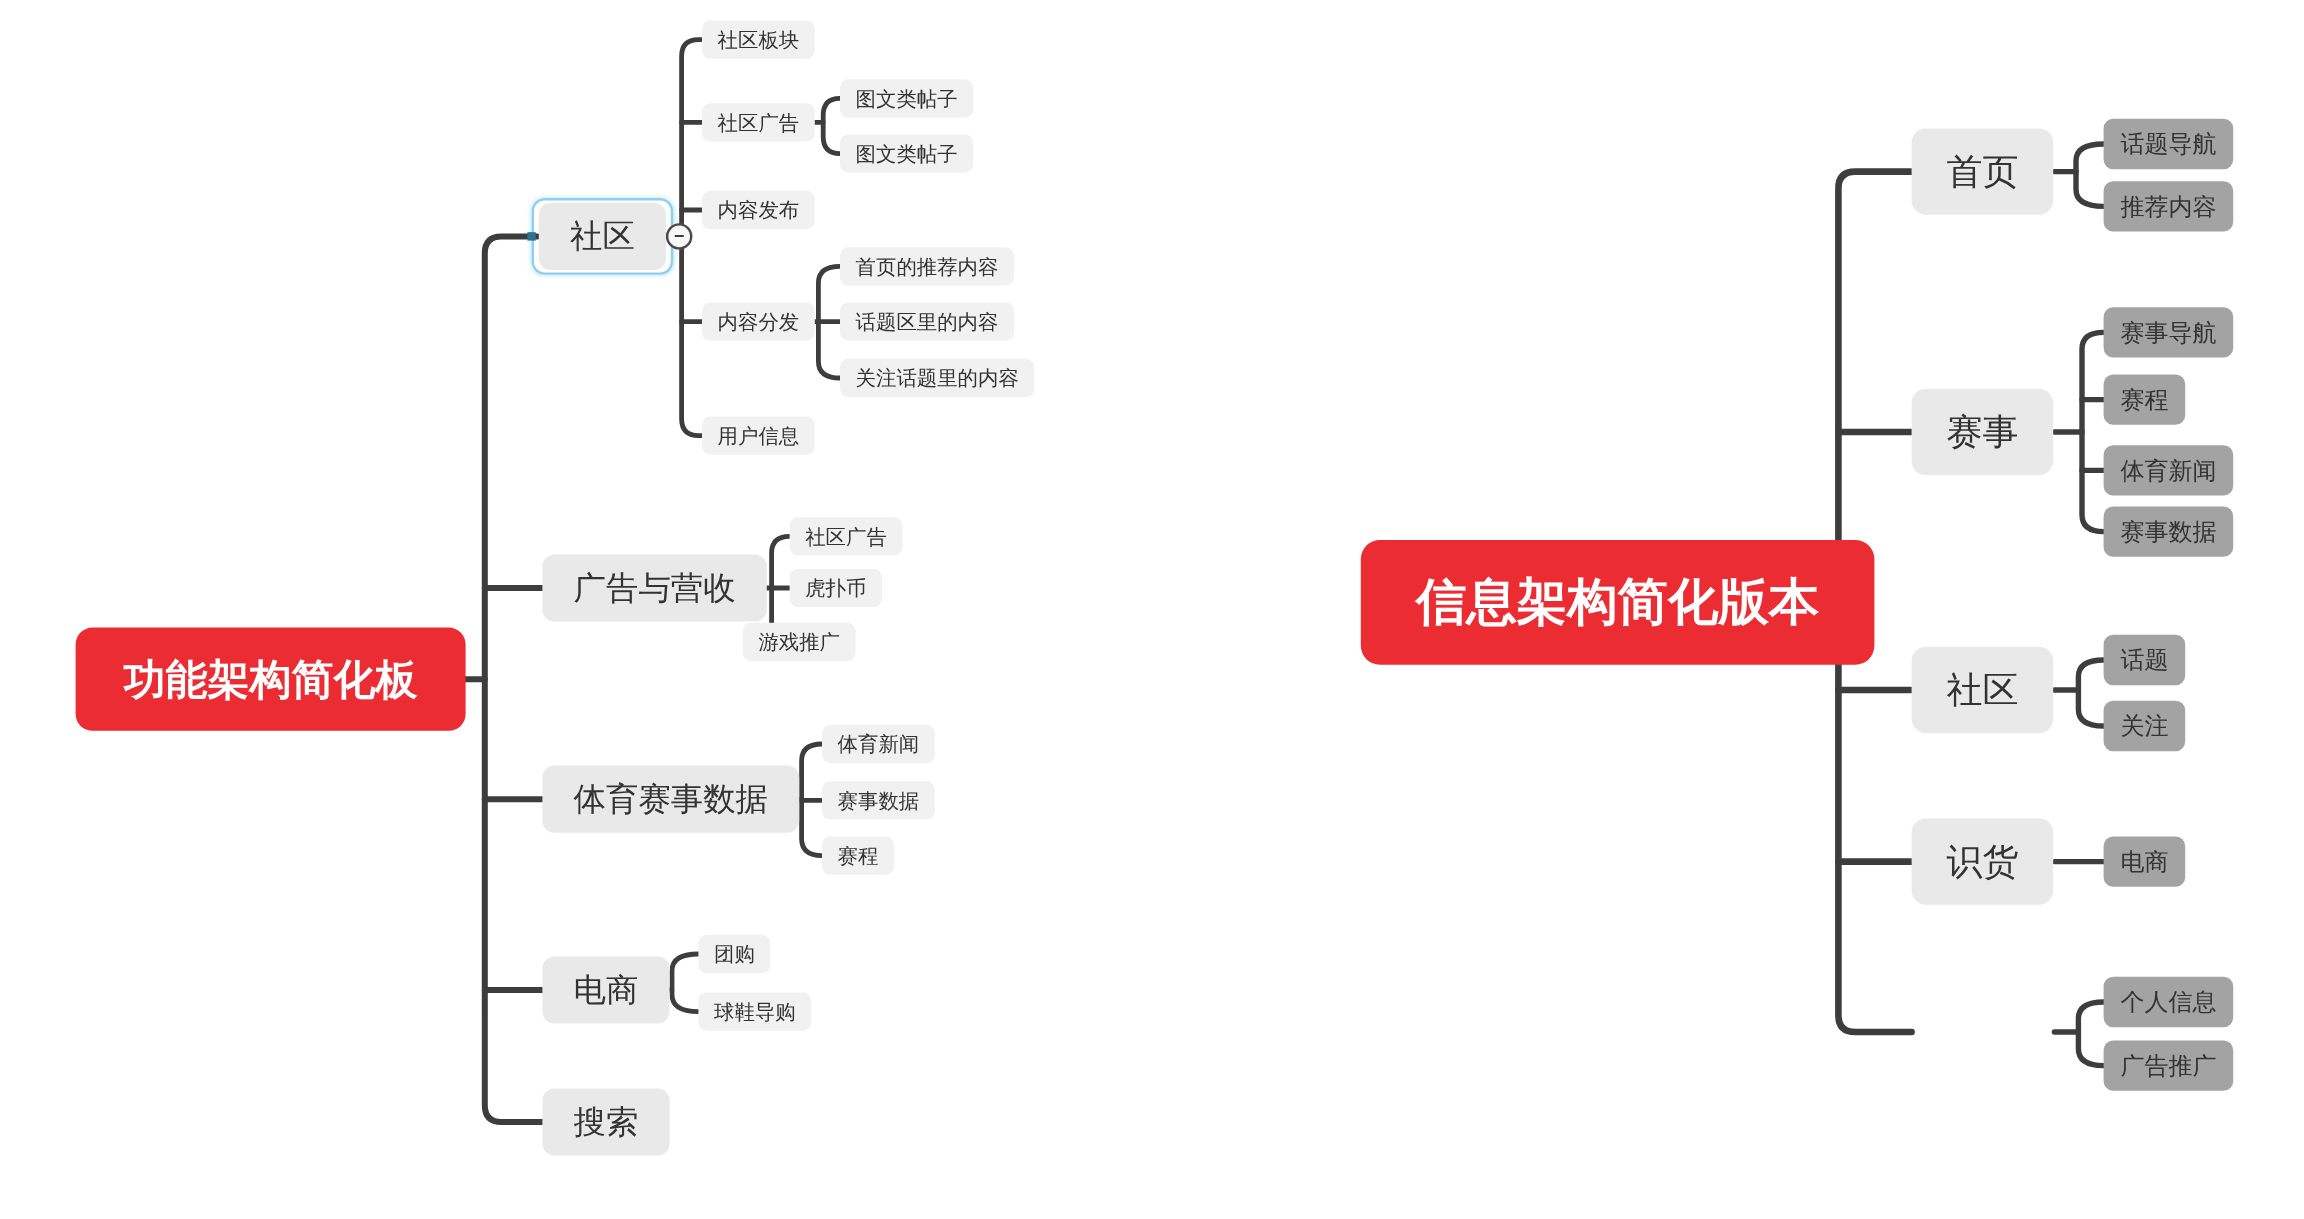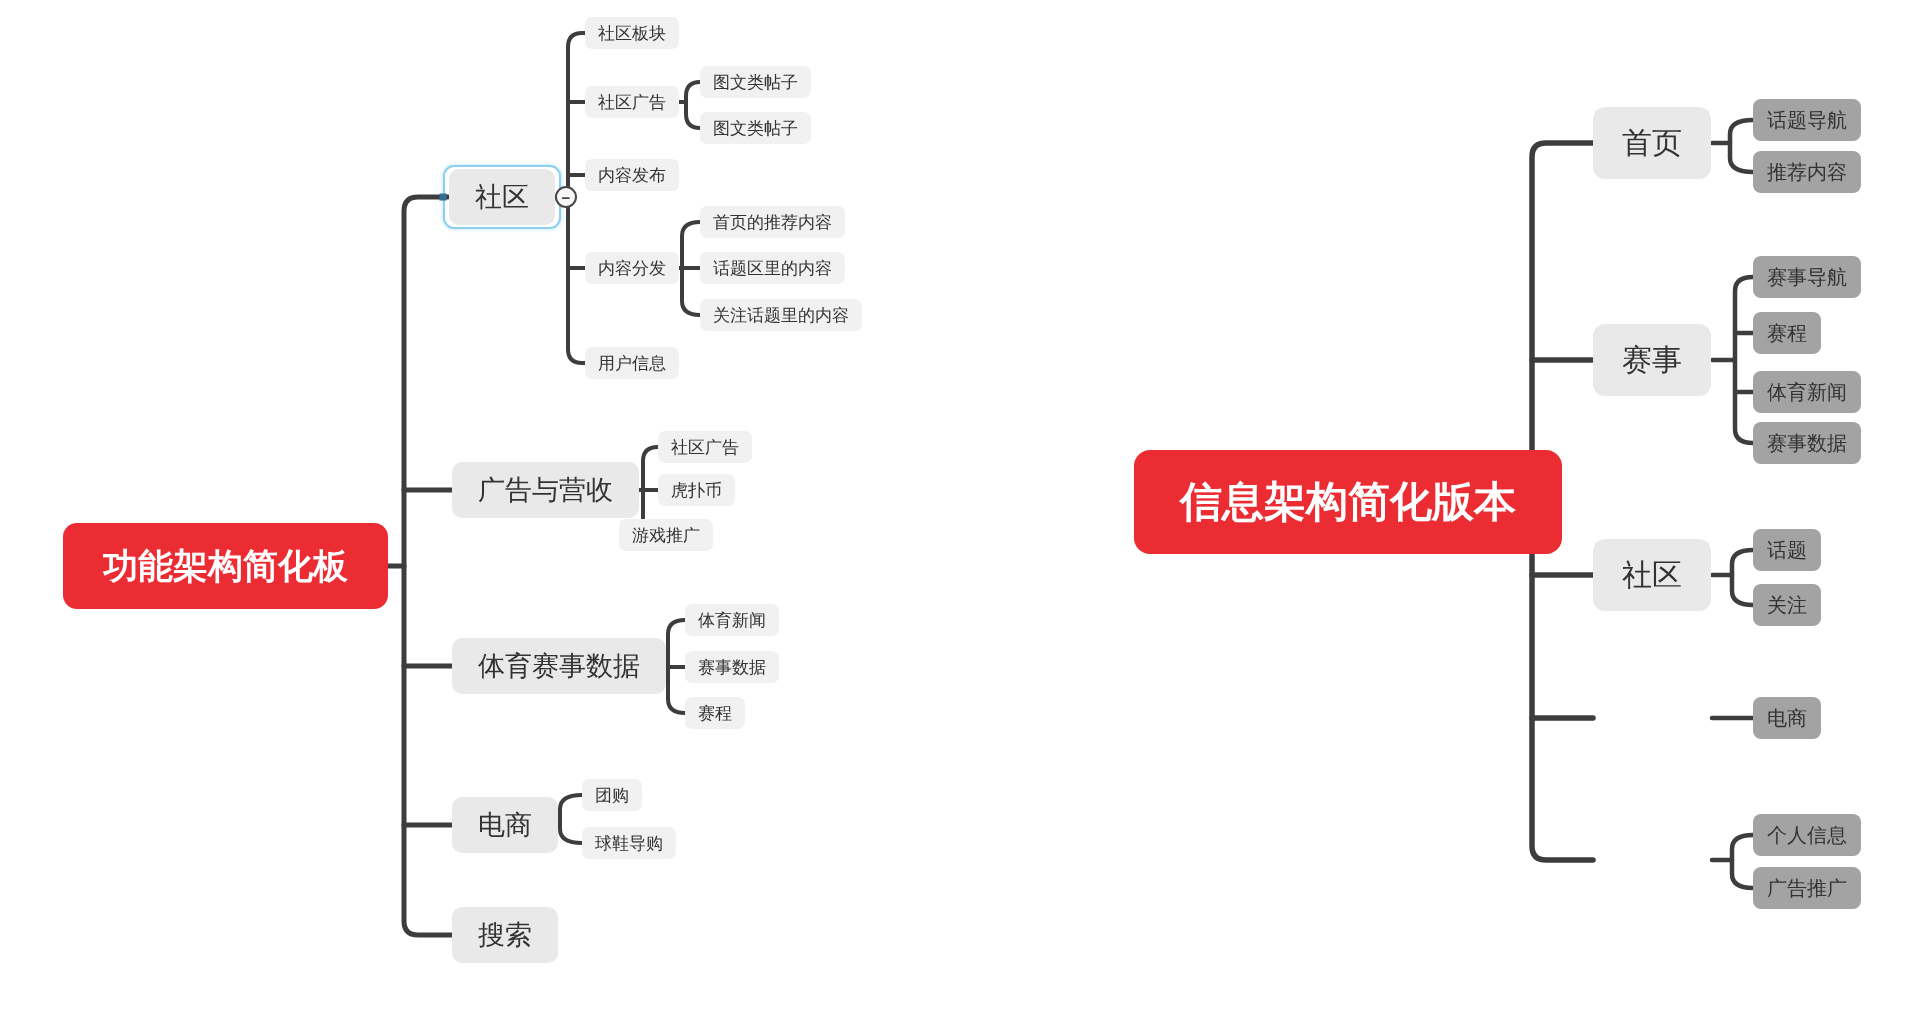--- a/index.html
+++ b/index.html
@@ -146,18 +146,19 @@
   <div class="node b1-r" style="left:1593px;top:360px">赛事</div>
   <div class="node leaf-r" style="left:1753px;top:277px">赛事导航</div>
   <div class="node leaf-r" style="left:1753px;top:333px">赛程</div>
   <div class="node leaf-r" style="left:1753px;top:392px">体育新闻</div>
   <div class="node leaf-r" style="left:1753px;top:443px">赛事数据</div>
 
   <div class="node b1-r" style="left:1593px;top:575px">社区</div>
   <div class="node leaf-r" style="left:1753px;top:550px">话题</div>
   <div class="node leaf-r" style="left:1753px;top:605px">关注</div>
 
+  <div class="node b1-r" style="left:1593px;top:718px">识货</div>
   <div class="node leaf-r" style="left:1753px;top:718px">电商</div>
 
   <div class="node leaf-r" style="left:1753px;top:835px">个人信息</div>
   <div class="node leaf-r" style="left:1753px;top:888px">广告推广</div>
 
 </div>
 
 </body></html>

